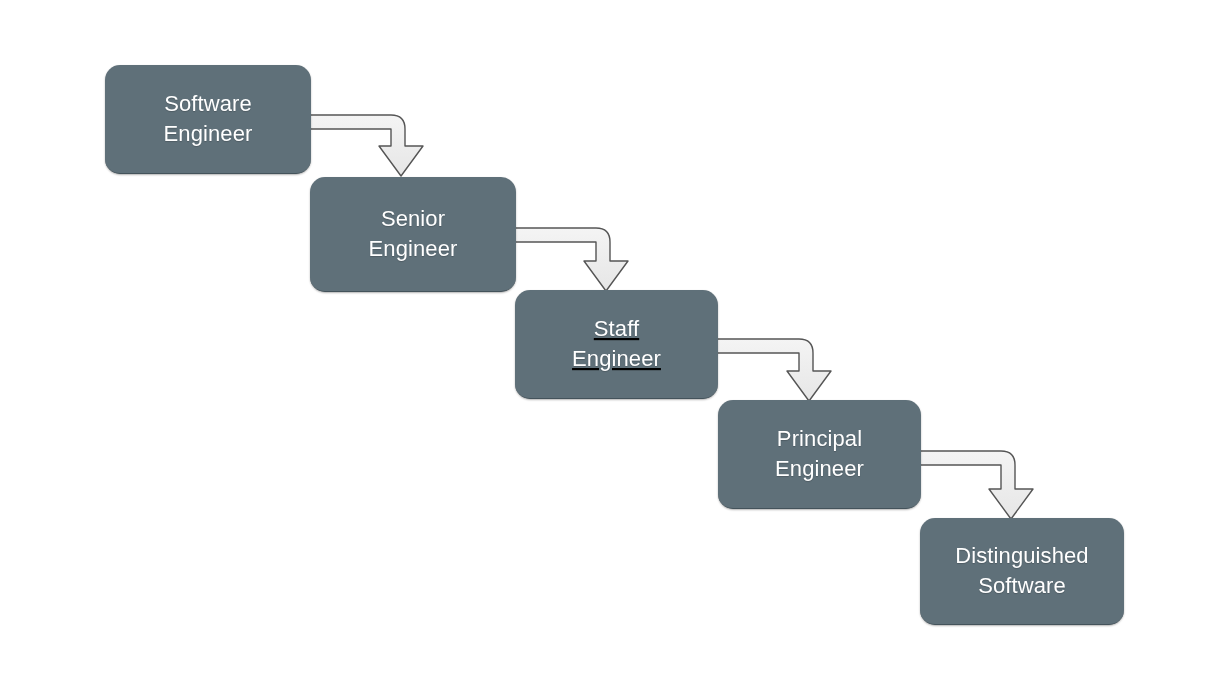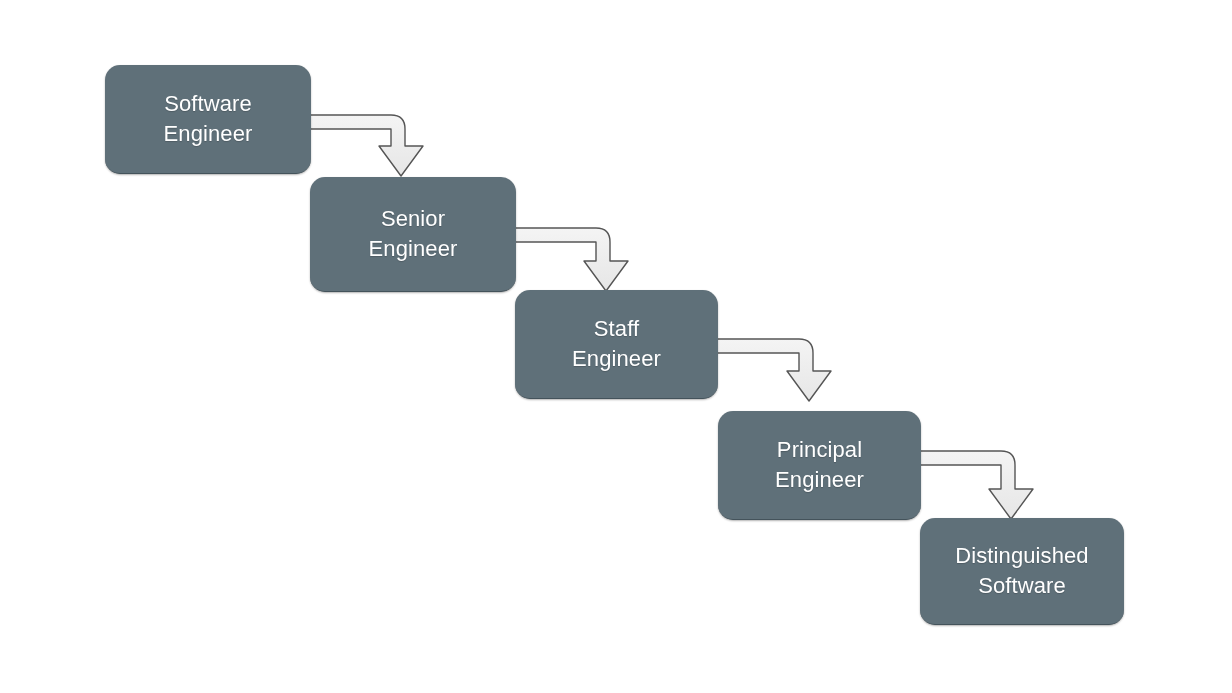--- a/index.html
+++ b/index.html
@@ -122,26 +122,26 @@
   <div class="node" style="left:105px; top:65px; width:206px; height:109px;">
     <span class="node-label">Software
 Engineer</span>
   </div>
 
   <div class="node" style="left:310px; top:177px; width:206px; height:115px;">
     <span class="node-label">Senior
 Engineer</span>
   </div>
 
-  <div class="node" style="left:515px; top:290px; width:203px; height:109px;">
+  <div class="node" style="left:515px; top:290px; width:203px; height:109px;text-decoration:underline;">
     <span class="node-label">Staff
 Engineer</span>
   </div>
 
-  <div class="node" style="left:718px; top:400px; width:203px; height:109px;margin-top:11px;">
+  <div class="node" style="left:718px; top:400px; width:203px; height:109px;">
     <span class="node-label">Principal
 Engineer</span>
   </div>
 
   <div class="node" style="left:920px; top:518px; width:204px; height:107px;">
     <span class="node-label">Distinguished
 Software</span>
   </div>
 
 </div>

